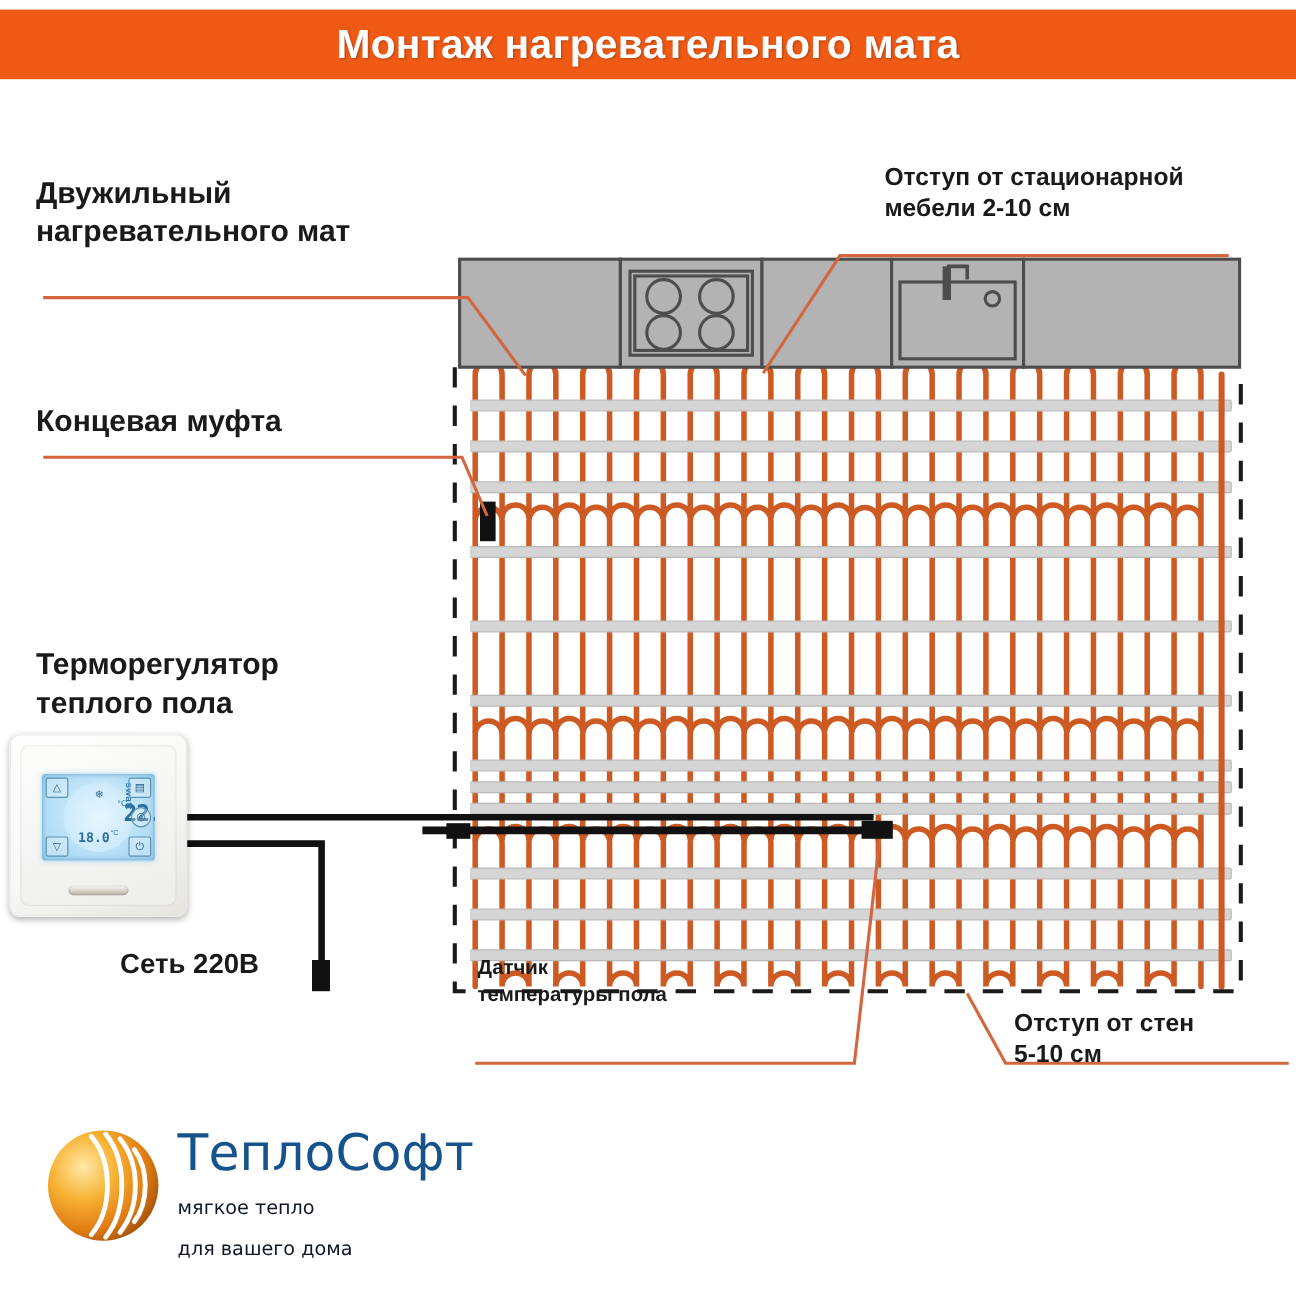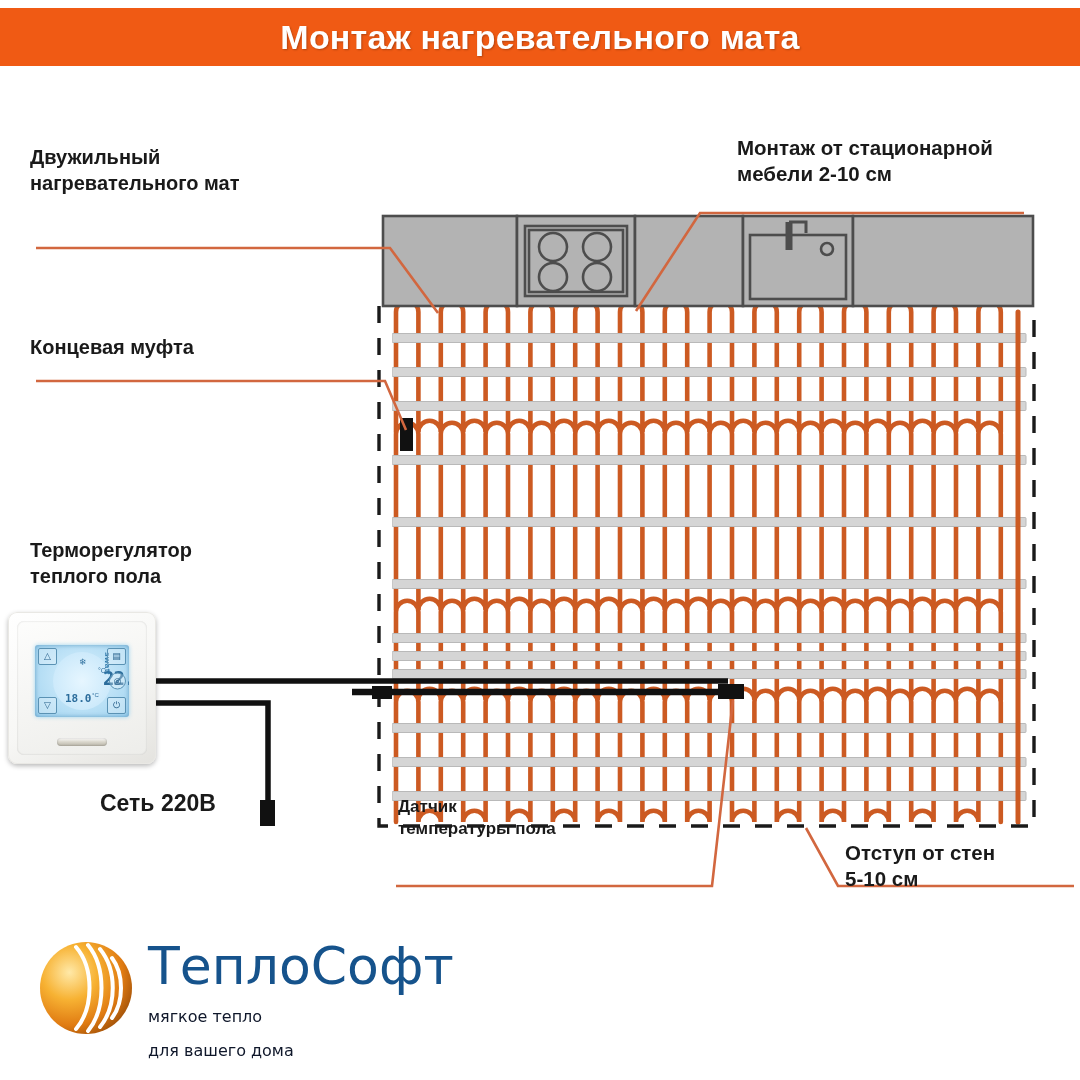--- a/index.html
+++ b/index.html
@@ -8,21 +8,21 @@
 
   #root{position:absolute;inset:0;width:1080px;height:1033px;background:#ffffff;text-decoration:underline;}
 
   
   .banner{position:absolute;left:0;top:8px;width:1080px;height:58px;
           background:#f05a14;display:flex;align-items:center;justify-content:center;}
   .banner-text{color:#ffffff;font-size:34px;font-weight:bold;letter-spacing:.2px;
                text-shadow:1px 1px 2px rgba(0,0,0,.25);}
 
   
-  .label{position:absolute;color:#1a1a1a;font-weight:bold;font-size:20px;line-height:1.28;}
+  .label{position:absolute;color:#1a1a1a;font-weight:bold;font-size:25px;line-height:1.28;}
   .lbl-mat{left:30px;top:145px;width:340px;}
   .lbl-coupling{left:30px;top:335px;width:320px;}
   .lbl-thermo{left:30px;top:525px;width:300px;margin-top:13px;}
   .lbl-furn{left:737px;top:135px;width:310px;font-size:20.5px;}
   .lbl-sensor{left:398px;top:796px;width:300px;font-size:17px;}
   .lbl-wall{left:845px;top:840px;width:230px;font-size:20.5px;}
   .lbl-net{left:100px;top:789px;font-size:23px;font-weight:bold;}
 
   
   svg.layer{position:absolute;left:0;top:0;width:1080px;height:1080px;overflow:visible;}
@@ -61,21 +61,21 @@
      font-weight:bold;transform:rotate(90deg);transform-origin:right top;letter-spacing:.5px;}
   .thermo-led{position:absolute;left:50%;transform:translateX(-50%);bottom:18px;
      width:50px;height:8px;border-radius:4px;
      background:linear-gradient(180deg,#fff 0%,#dcd9cf 45%,#b9b5a8 100%);
      box-shadow:inset 0 0 2px rgba(0,0,0,.3);}
 
   
   .logo{position:absolute;left:38px;top:936px;width:320px;height:108px;}
   .logo-mark{position:absolute;left:0;top:4px;width:96px;height:96px;}
   .logo-text{position:absolute;left:110px;top:4px;}
-  .logo-name{color:#16538c;font-size:52px;font-weight:normal;line-height:1;
+  .logo-name{color:#16538c;font-size:42px;font-weight:normal;line-height:1;
      font-family:"DejaVu Sans",sans-serif;}
   .logo-tag{color:#0f172a;font-size:16px;line-height:1.12;margin-top:16px;
      font-family:"DejaVu Sans",sans-serif;}
 </style>
 </head>
 <body>
 
 <div id="root">
 
   <div class="banner">
@@ -163,21 +163,21 @@
   </div>
 
   <div class="label lbl-coupling">Концевая муфта</div>
 
   <div class="label lbl-thermo">
     <div>Терморегулятор</div>
     <div>теплого пола</div>
   </div>
 
   <div class="label lbl-furn">
-    <div>Монтаж от стационарной</div>
+    <div>Отступ от стационарной</div>
     <div>мебели 2-10 см</div>
   </div>
 
   <div class="label lbl-sensor">
     <div>Датчик</div>
     <div>температуры пола</div>
   </div>
 
   <div class="label lbl-wall">
     <div>Отступ от стен</div>

